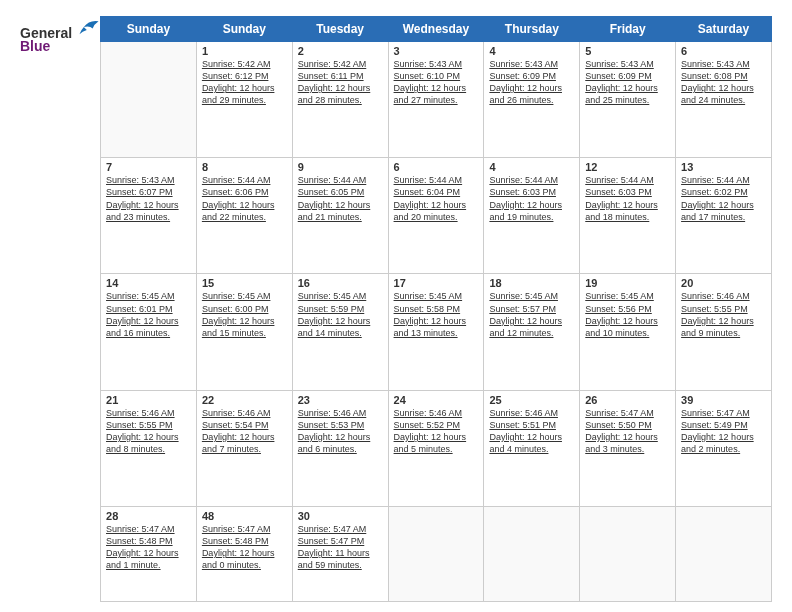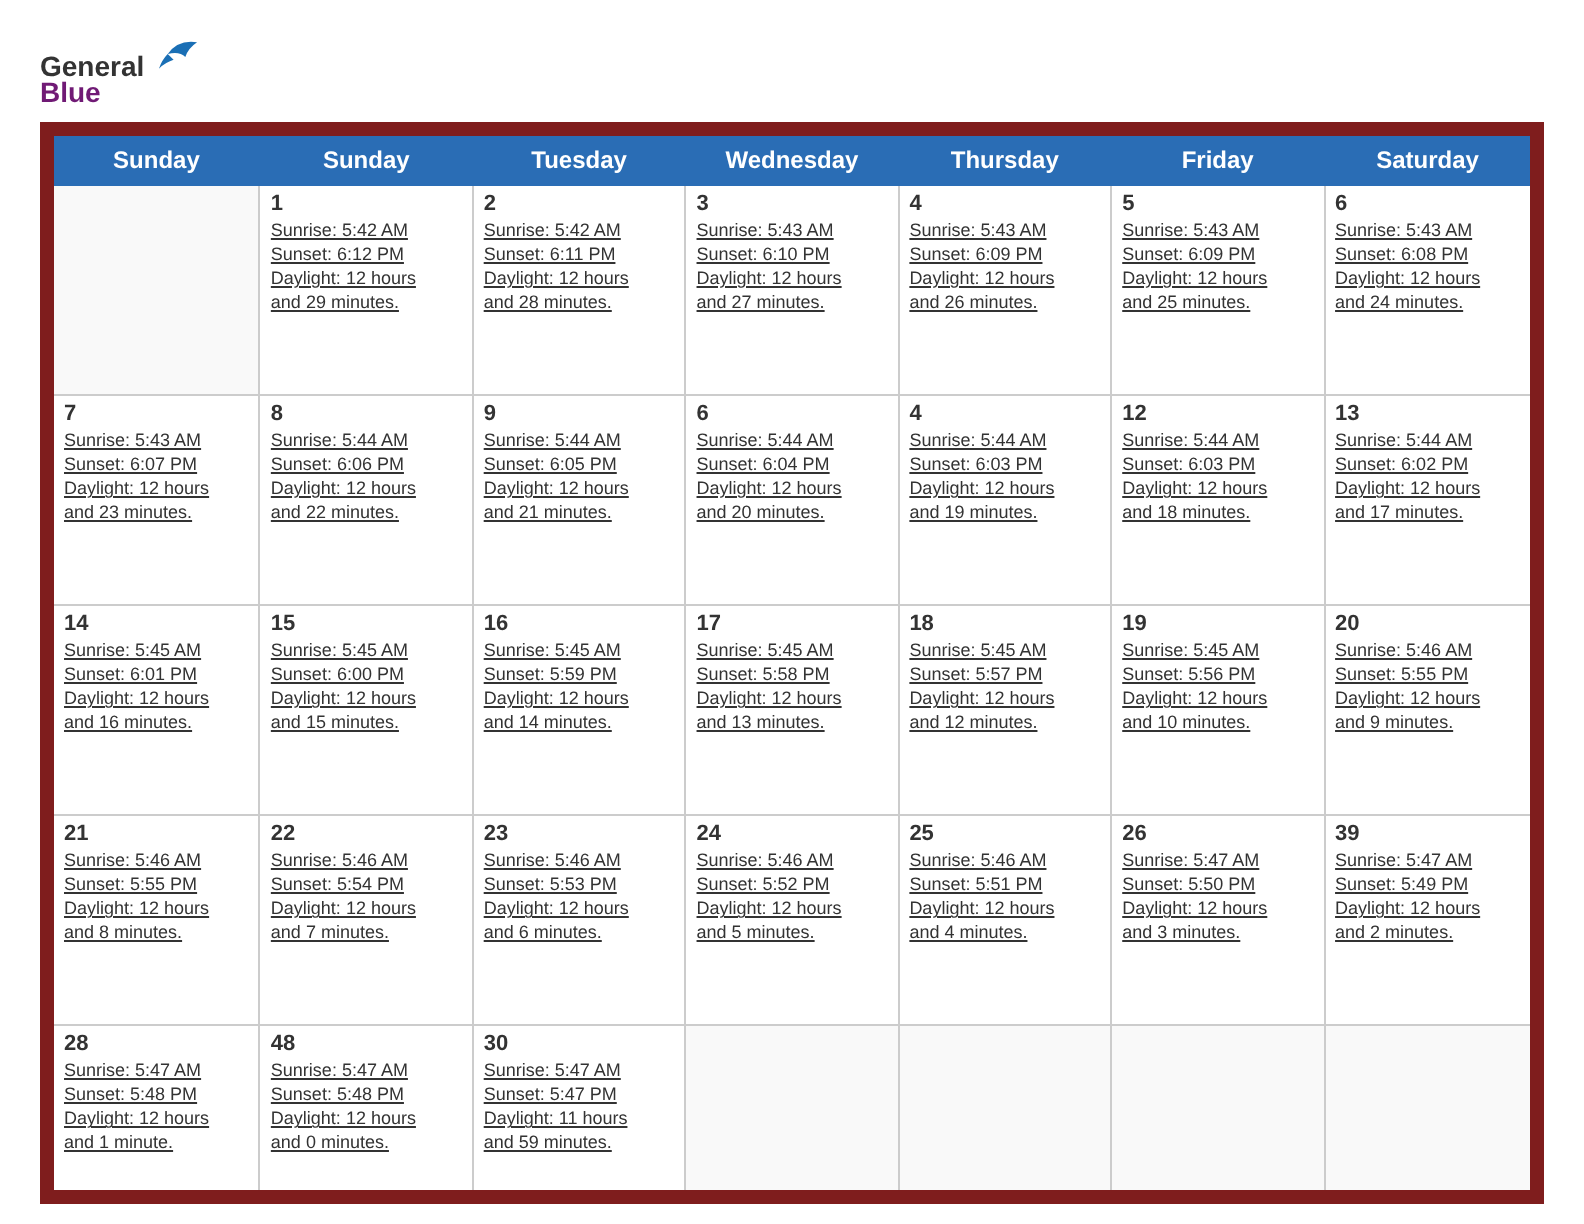--- a/index.html
+++ b/index.html
@@ -8,21 +8,21 @@
       background: #fff;
       width: 792px;
       height: 612px;
       overflow: hidden;
     }
     .page {
       width: 792px;
       height: 612px;
       padding: 16px 20px 10px 20px;
       display: flex;
-      flex-direction: column;
+      flex-direction: row;
     }
     .header {
       display: flex;
       justify-content: space-between;
       align-items: flex-start;
       margin-bottom: 6px;
     }
     .logo {
       display: flex;
       align-items: center;
@@ -43,21 +43,21 @@
       color: #333;
       line-height: 1.1;
     }
     .cal-subtitle {
       font-size: 13px;
       color: #333;
       margin-top: 2px;
     }
     .calendar {
       flex: 1;
-      border: 7px solid #7f1d1d;
+      border: 1px solid #7f1d1d;
       border-collapse: collapse;
       width: 100%;
       table-layout: fixed;
     }
     .calendar th {
       background: #2a6db5;
       color: #fff;
       font-size: 12px;
       font-weight: bold;
       padding: 5px 4px;

